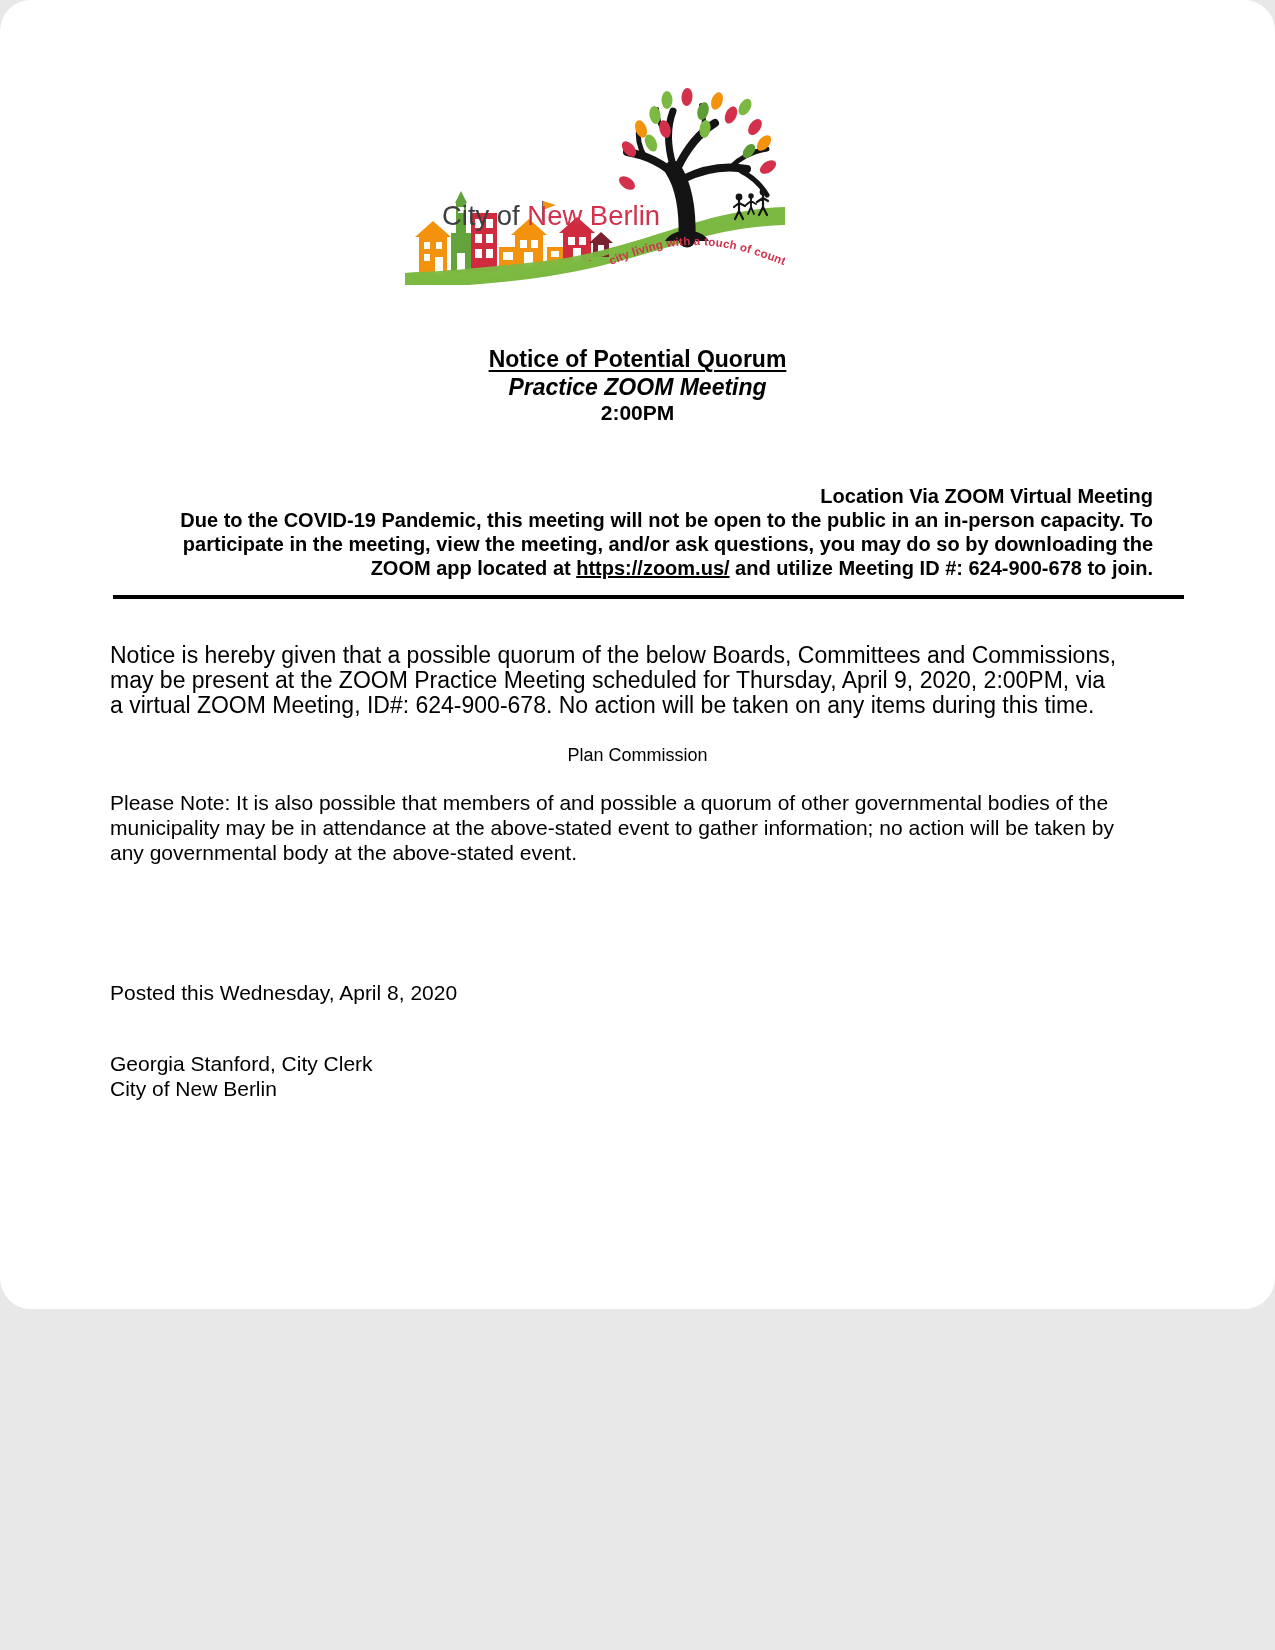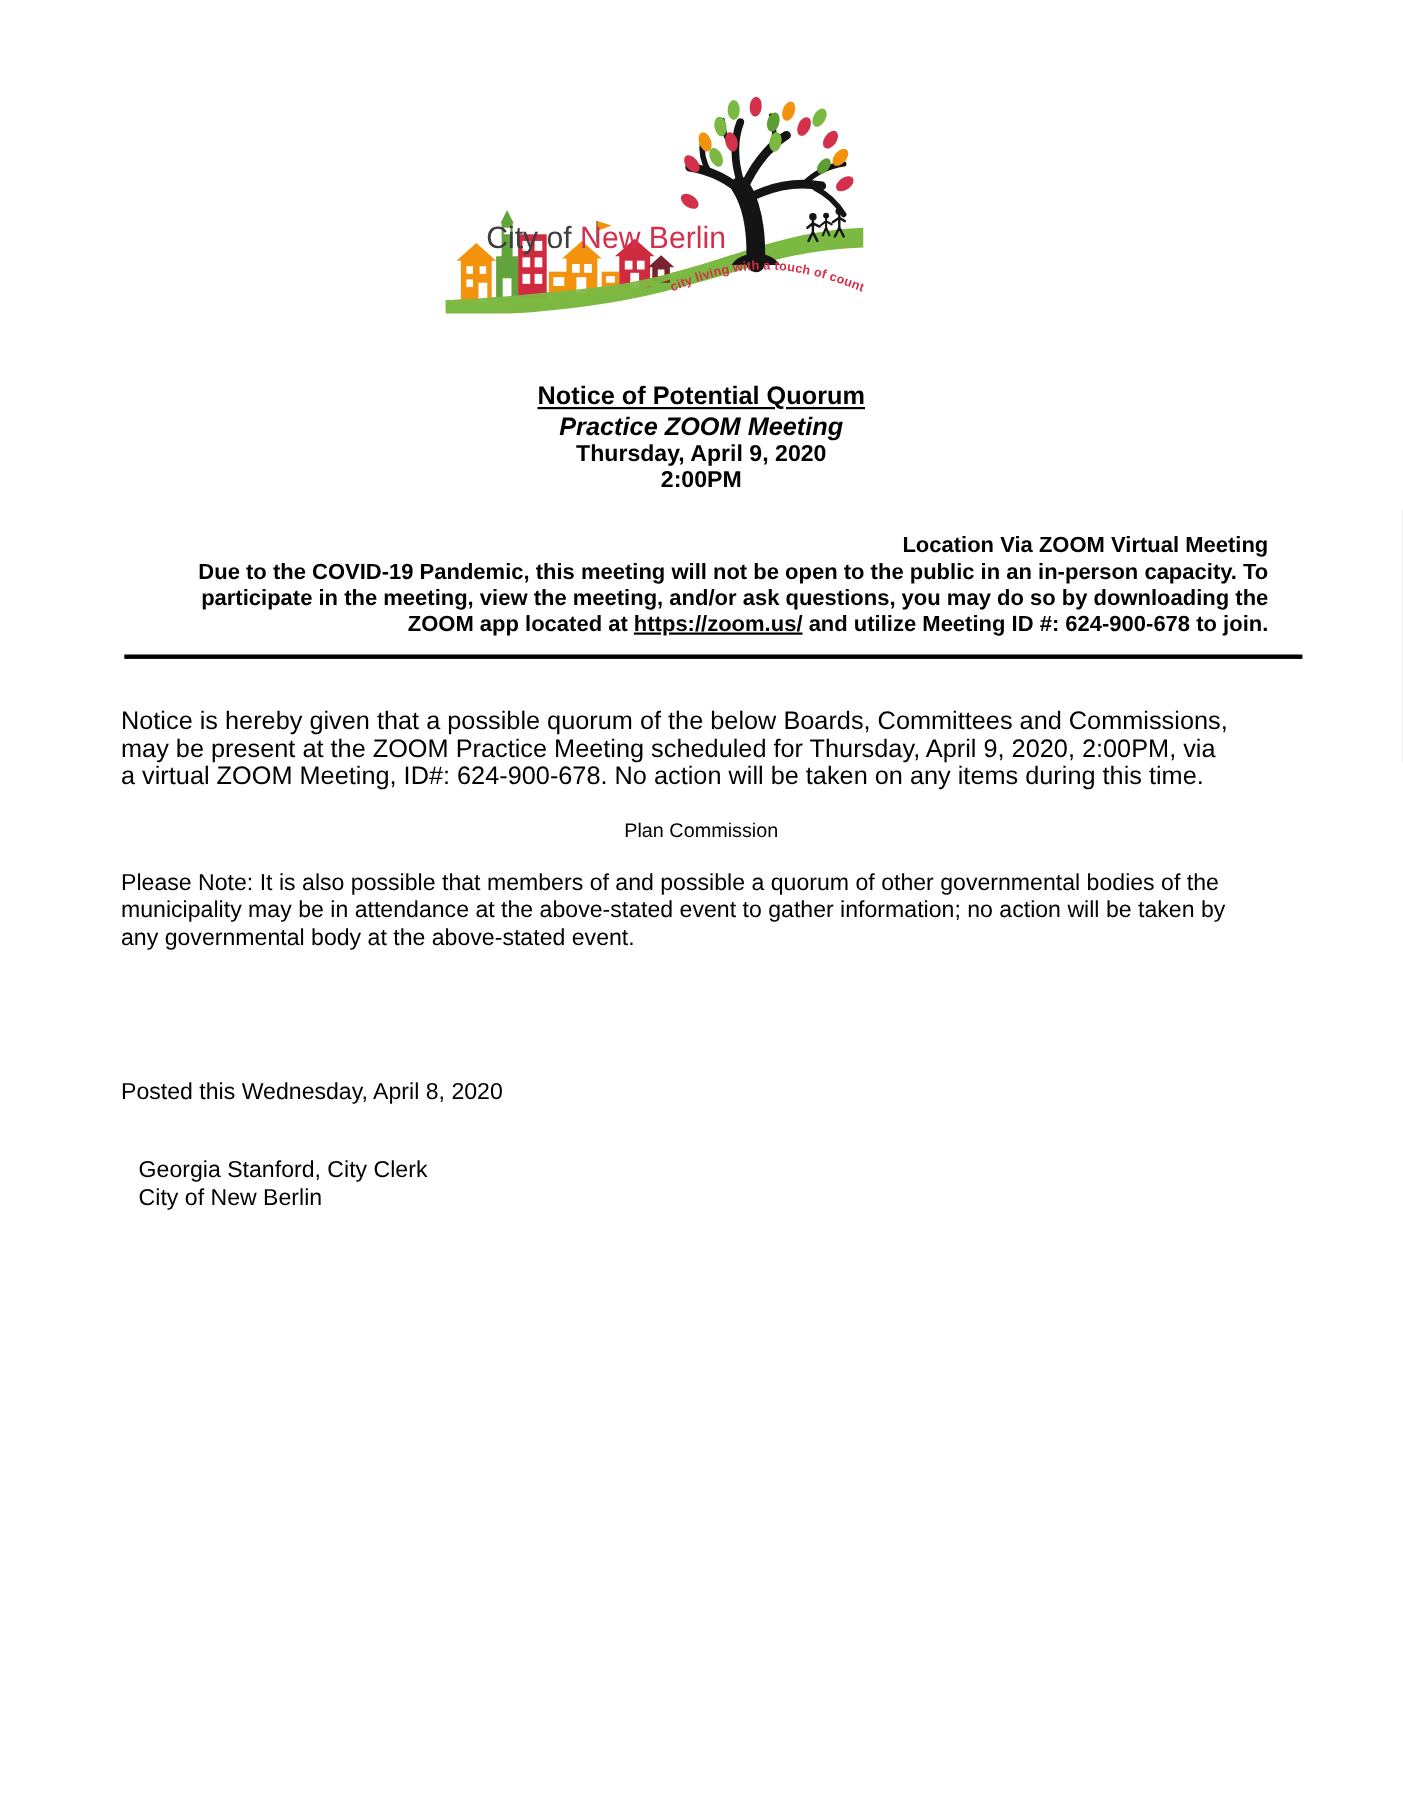--- a/index.html
+++ b/index.html
@@ -1,40 +1,41 @@
 <!DOCTYPE html>
 <html><head>
 <meta charset="utf-8">
 <style>
   html,body{margin:0;padding:0;background:#e8e8e8;}
   .page{
     position:relative;
-    width:1275px;height:1650px;
+    width:1275px;height:1309px;
     margin:0 auto;
     background:#ffffff;
     font-family:"Liberation Sans","DejaVu Sans",sans-serif;
     color:#000;
     overflow:hidden;
+    border-radius:31px;
   }
   .logo{position:absolute;left:405px;top:85px;width:380px;height:200px;}
   .title-block{position:absolute;top:344px;left:0;width:1275px;text-align:center;}
   .doc-title{font-size:23px;font-weight:bold;line-height:30px;text-decoration:underline;text-decoration-thickness:2px;text-underline-offset:3px;}
   .doc-subtitle{font-size:23px;font-weight:bold;line-height:27px;font-style:italic;}
   .doc-date,.doc-time{font-size:21px;font-weight:bold;line-height:24px;}
   .location-block{
     position:absolute;top:484px;left:122px;width:1031px;
     text-align:right;font-weight:bold;font-size:20px;line-height:24px;
   }
   .zoom-link{text-decoration:underline;color:#000000;cursor:pointer;}
   .rule{position:absolute;top:595px;left:113px;width:1071px;height:4px;background:#000;}
   .notice-para{position:absolute;top:643px;left:110px;width:1010px;font-size:23px;line-height:25px;}
   .plan-line{position:absolute;top:743px;left:0;width:1275px;text-align:center;font-size:18px;line-height:25px;}
   .note-para{position:absolute;top:790px;left:110px;width:1020px;font-size:21px;line-height:25px;}
   .posted-line{position:absolute;top:980px;left:110px;font-size:21px;line-height:25px;}
-  .signature-block{position:absolute;top:1051px;left:126px;font-size:21px;line-height:25px;}
+  .signature-block{position:absolute;top:1051px;left:110px;font-size:21px;line-height:25px;}
 </style>
 </head>
 <body>
 
 <div class="page">
 
   <svg class="logo" viewBox="0 0 380 200" aria-hidden="true">
 
     <path d="M0,188 C45,186 95,181 140,176 C190,170 235,155 275,142 C310,131 345,123 380,122
          L380,140 C345,141 312,147 280,157 C240,169 195,183 145,191 C95,199 40,202 0,203 Z" fill="#7cb942"></path>
@@ -144,21 +145,20 @@
     <text font-family="Liberation Sans, DejaVu Sans, sans-serif" font-size="11.5" font-weight="600" fill="#d3304c" letter-spacing="0.2">
       <textPath href="#taglinePath" startOffset="0">
         <tspan>city living with a touch of country</tspan>
       </textPath>
     </text>
   </svg>
 
   <div class="title-block">
     <div class="doc-title">Notice of Potential Quorum</div>
     <div class="doc-subtitle">Practice ZOOM Meeting</div>
-    <div class="doc-date">Thursday, April 9, 2020</div>
     <div class="doc-time">2:00PM</div>
   </div>
 
   <div class="location-block">
     <div>Location Via ZOOM Virtual Meeting</div>
     <div><span>Due to the COVID-19 Pandemic, this meeting will not be open to the public in an in-person capacity. To participate in the meeting, view the meeting, and/or ask questions, you may do so by downloading the ZOOM app located at </span><span class="zoom-link">https://zoom.us/</span><span> and utilize Meeting ID #: 624-900-678 to join.</span></div>
   </div>
 
   <div class="rule"></div>
 

